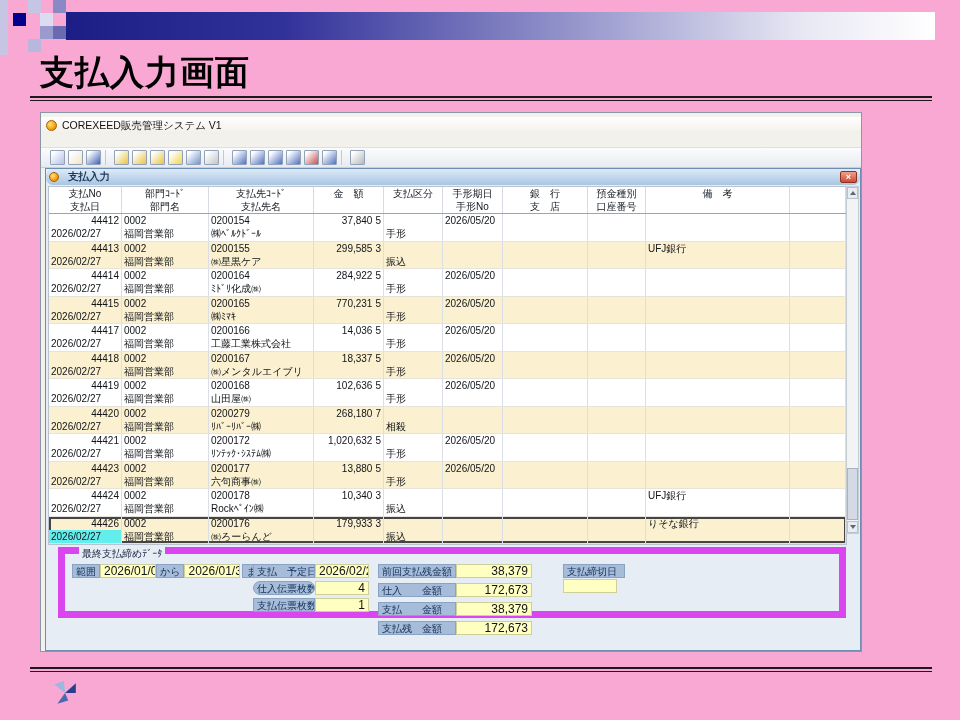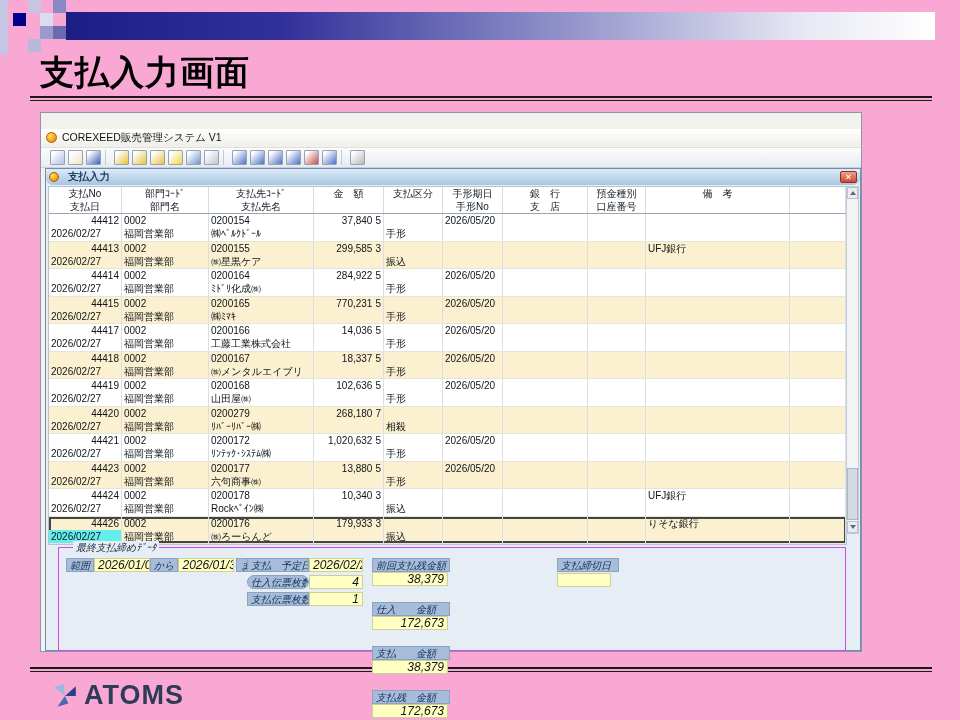--- a/index.html
+++ b/index.html
@@ -10,21 +10,21 @@
   #slide { position:relative; width:960px; height:720px; background:#f9a8d4; }
   .deco-sq { position:absolute; }
   #grad-bar { left:66px; top:12px; width:869px; height:28px;
     background:linear-gradient(to right,#1d1d86 0%,#31319a 25%,#9a9ace 60%,#e8e8f4 85%,#ffffff 100%); }
   #slide-title { left:40px; top:50px; font-size:34px; font-weight:bold; color:#000; letter-spacing:1px; }
   .dline { position:absolute; left:30px; width:902px; height:0; border-top:2px solid #1a1a1a; }
   .dline2 { border-top-width:1px; }
   
   #appwin { left:40px; top:112px; width:822px; height:540px; background:#f2f1ec;
     border:1px solid #8a97a6; font-size:10px; }
-  #titlebar { position:absolute; left:0; top:16px; right:0; height:17px; background:linear-gradient(#ffffff,#f1efe9);
+  #titlebar { position:absolute; left:0; top:4px; right:0; height:17px; background:linear-gradient(#ffffff,#f1efe9);
     display:flex; align-items:center; padding-left:5px; }
   .appdot { width:11px; height:11px; border-radius:50%; background:radial-gradient(circle at 35% 35%,#ffe27a,#f59500 70%,#c97400);
     border:1px solid #a56000; margin-right:5px; flex:0 0 auto; }
   #titlebar .t { font-size:10.5px; color:#111; }
   #menubar { position:absolute; left:0; top:17px; right:0; height:17px; background:#f7f6f2;
     display:flex; align-items:center; padding-left:4px; }
   .menu-item { padding:2px 7px; color:#111; font-size:10.5px; }
   #toolbar { position:absolute; left:0; top:34px; right:0; height:21px;
     background:linear-gradient(#fbfcfd,#e7ebf1); border-top:1px solid #e0e0da; border-bottom:1px solid #c9d0d8;
     display:flex; align-items:center; padding-left:4px; }
@@ -57,30 +57,30 @@
   .lastd { margin-left:3px; }
   .cyan { background:#63eeee; }
   
   #vscroll { position:absolute; right:1px; top:1px; width:13px; height:348px; background:#f2f3f5; border:1px solid #c6ccd4; }
   .sbtn { position:absolute; left:0; width:11px; height:12px; background:#e9ecf0; border:1px solid #b9c1cb; }
   .arrow { width:0; height:0; margin:3px auto 0; border-left:3px solid transparent; border-right:3px solid transparent; }
   .a-up { border-bottom:4px solid #5a6878; }
   .a-dn { border-top:4px solid #5a6878; }
   #sthumb { position:absolute; left:0; width:11px; height:52px; bottom:13px; background:#d3dae3; border:1px solid #aab4c0; }
   
-  #groupbox { position:absolute; left:12px; top:362px; width:788px; height:104px; border:1px solid #d946ef;font-style:italic; }
+  #groupbox { position:absolute; left:12px; top:362px; width:788px; height:71px; border:7px solid #d946ef; }
   #grouplabel { position:absolute; left:14px; top:-7px; background:#e7edf5; padding:0 3px; font-size:10px; color:#16243c; }
   .blbl { background:#a6bcd8; color:#14305a; font-size:10px; height:14px; line-height:14px;
     padding:0 3px; border:1px solid #8ba3c2; white-space:nowrap; overflow:hidden; }
   .yfld { background:#ffffc2; border:1px solid #cfcf9a; font-size:12px; height:14px; line-height:12px;
     padding:0 3px; color:#101418; white-space:nowrap; overflow:hidden; }
   .num { text-align:right; }
   .ctr { text-align:center; }
   .srow { display:flex; margin-bottom:3px; }
-  .srow2 { display:flex; margin-bottom:16px;flex-direction:column; }
+  .srow2 { display:flex; margin-bottom:5px; }
   
   #fkeys { position:absolute; left:0; bottom:2px; height:20px; display:flex; align-items:center; }
   .fk { height:19px; background:linear-gradient(#fefefe,#e4e4e4); border:1px solid #8d8d8d;
     font-size:10px; line-height:17px; padding-left:4px; color:#111; white-space:nowrap; overflow:hidden; }
   
   #logo { left:52px; top:680px; display:flex; align-items:center; }
   #logo-text { font-size:27px; font-weight:bold; color:#2c3b57; letter-spacing:1px; margin-left:6px; }
 </style>
 </head>
 <body>
@@ -514,15 +514,14 @@
       </div>
     </div>
   </div>
 
   <div class="abs" id="logo">
     <svg width="26" height="26" viewBox="0 0 24 24">
       <polygon points="12,12 2,4 11,1" fill="#9db8e0"></polygon>
       <polygon points="12,12 22,3 22,12" fill="#27408b"></polygon>
       <polygon points="12,12 5,22 15,19" fill="#4a69b0"></polygon>
     </svg>
-    <span id="logo-text">ATOMS</span>
   </div>
 </div>
 
 </body></html>

